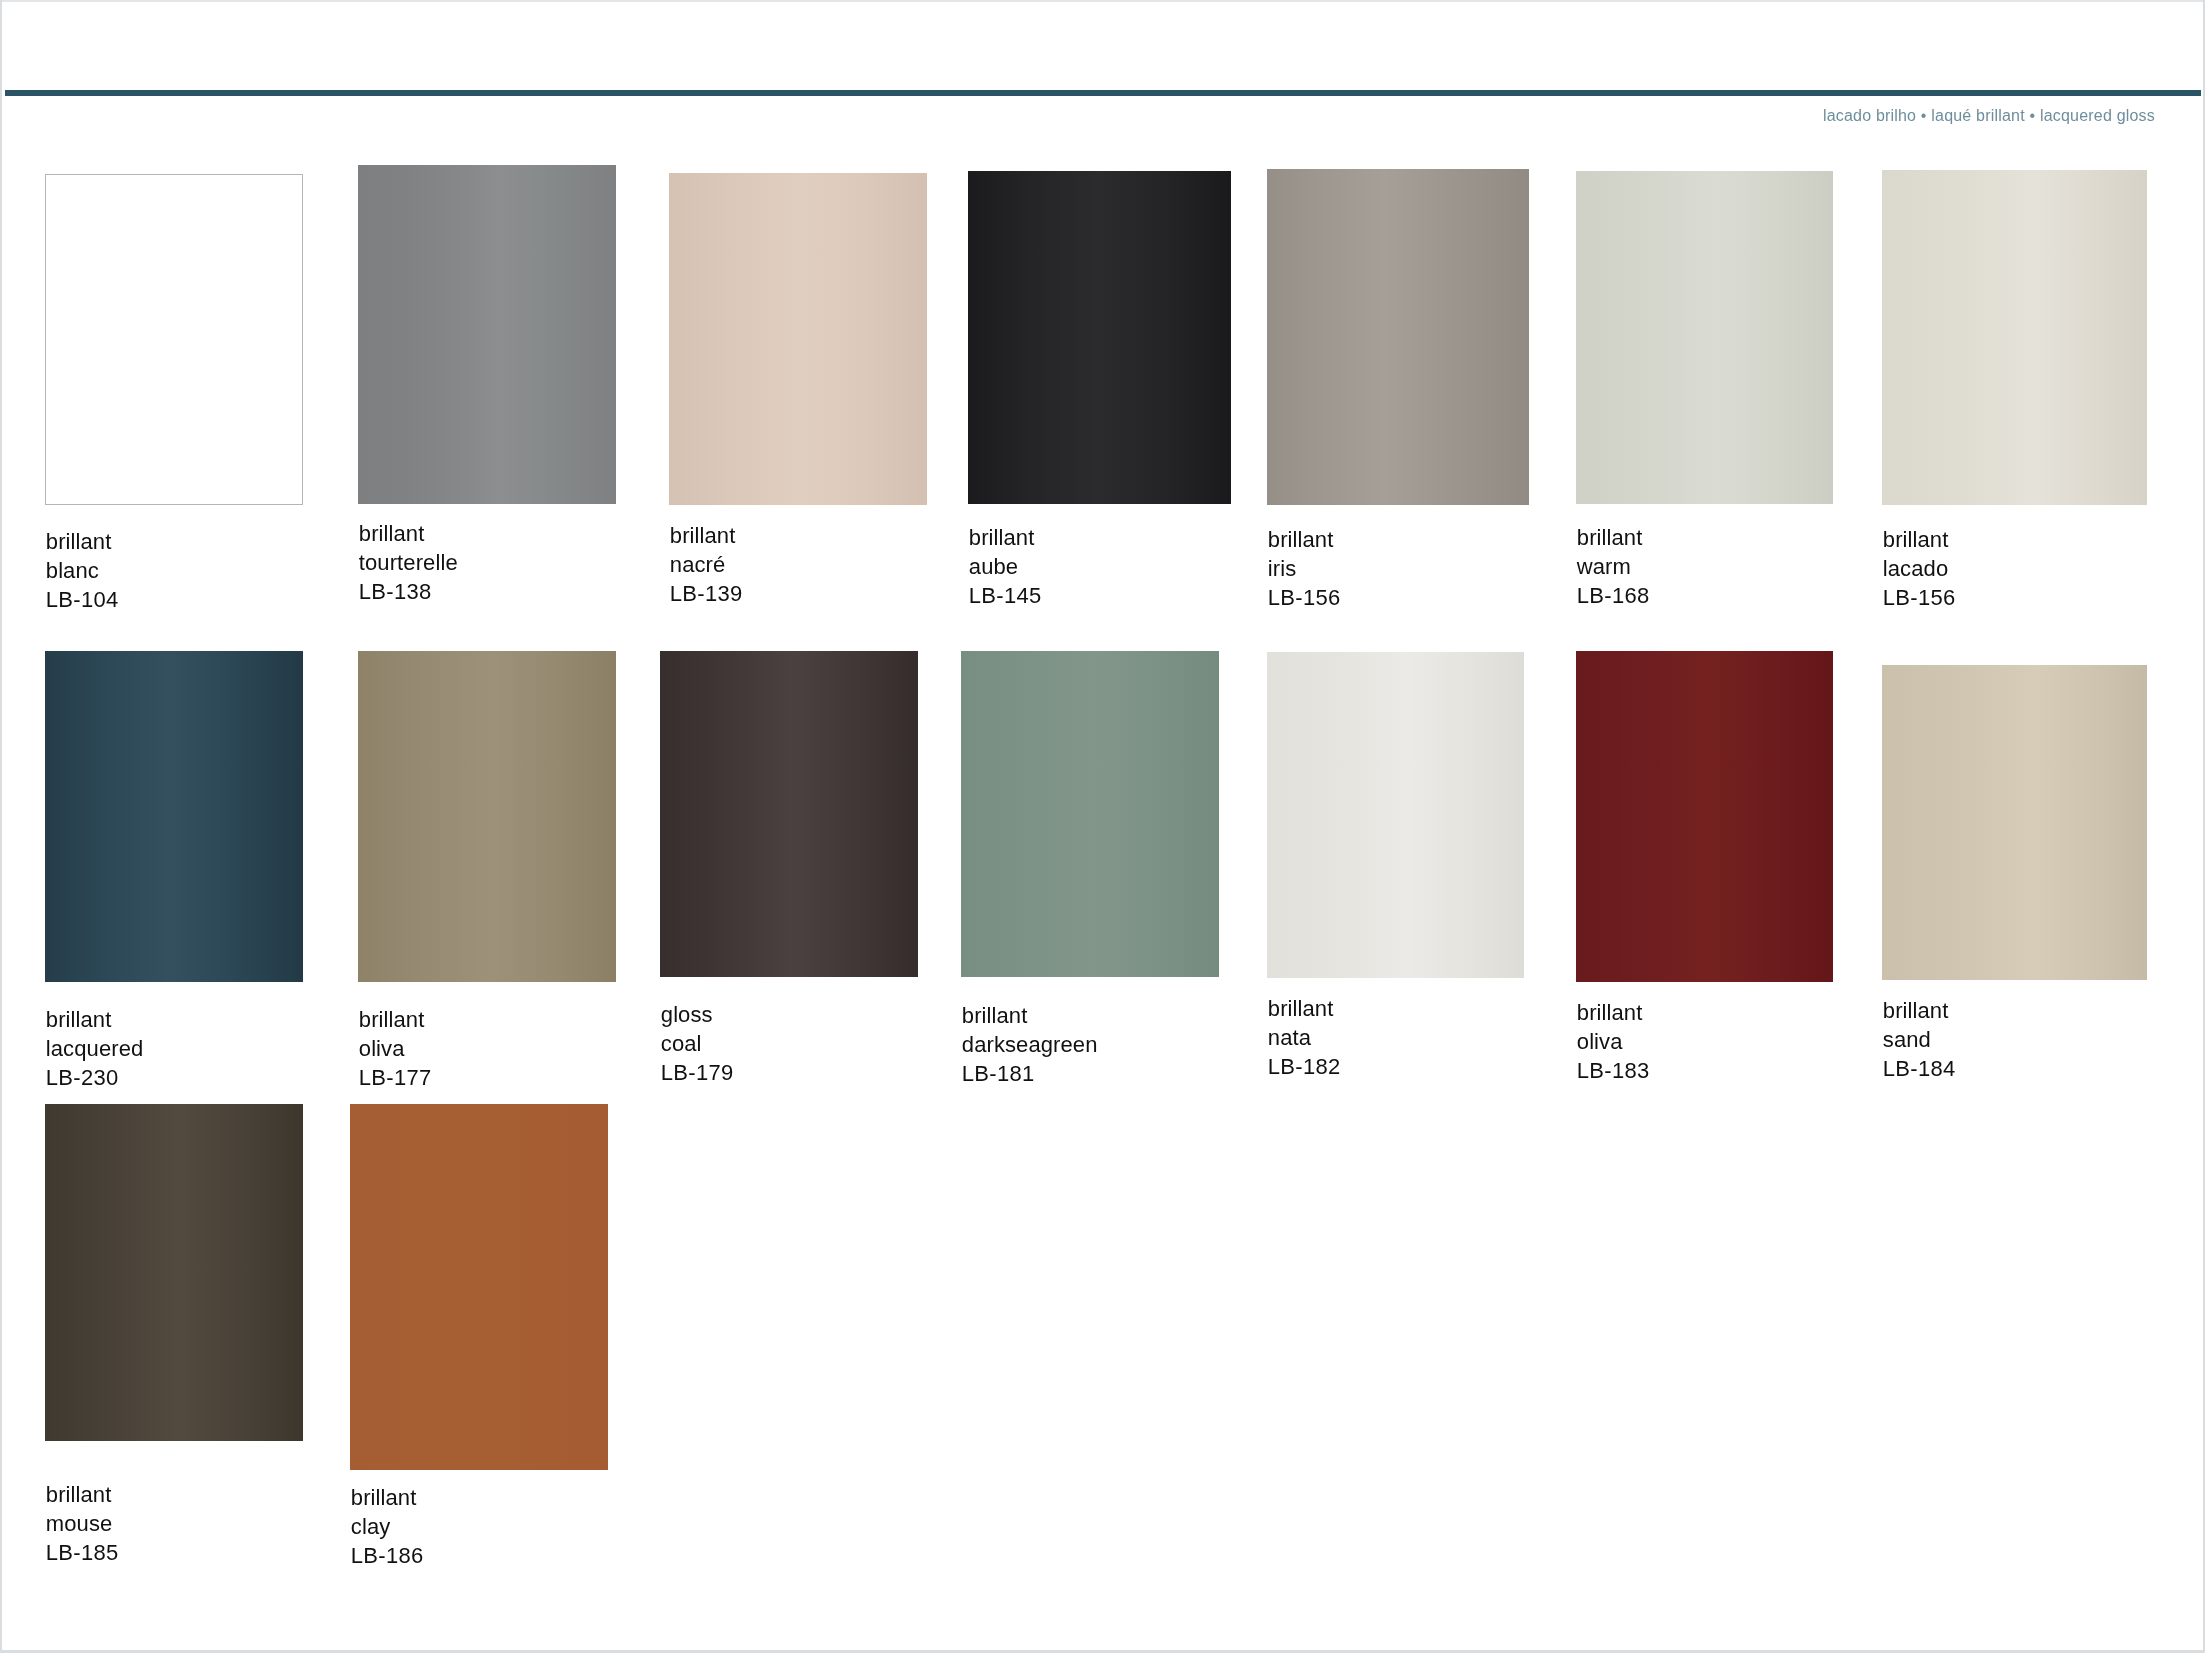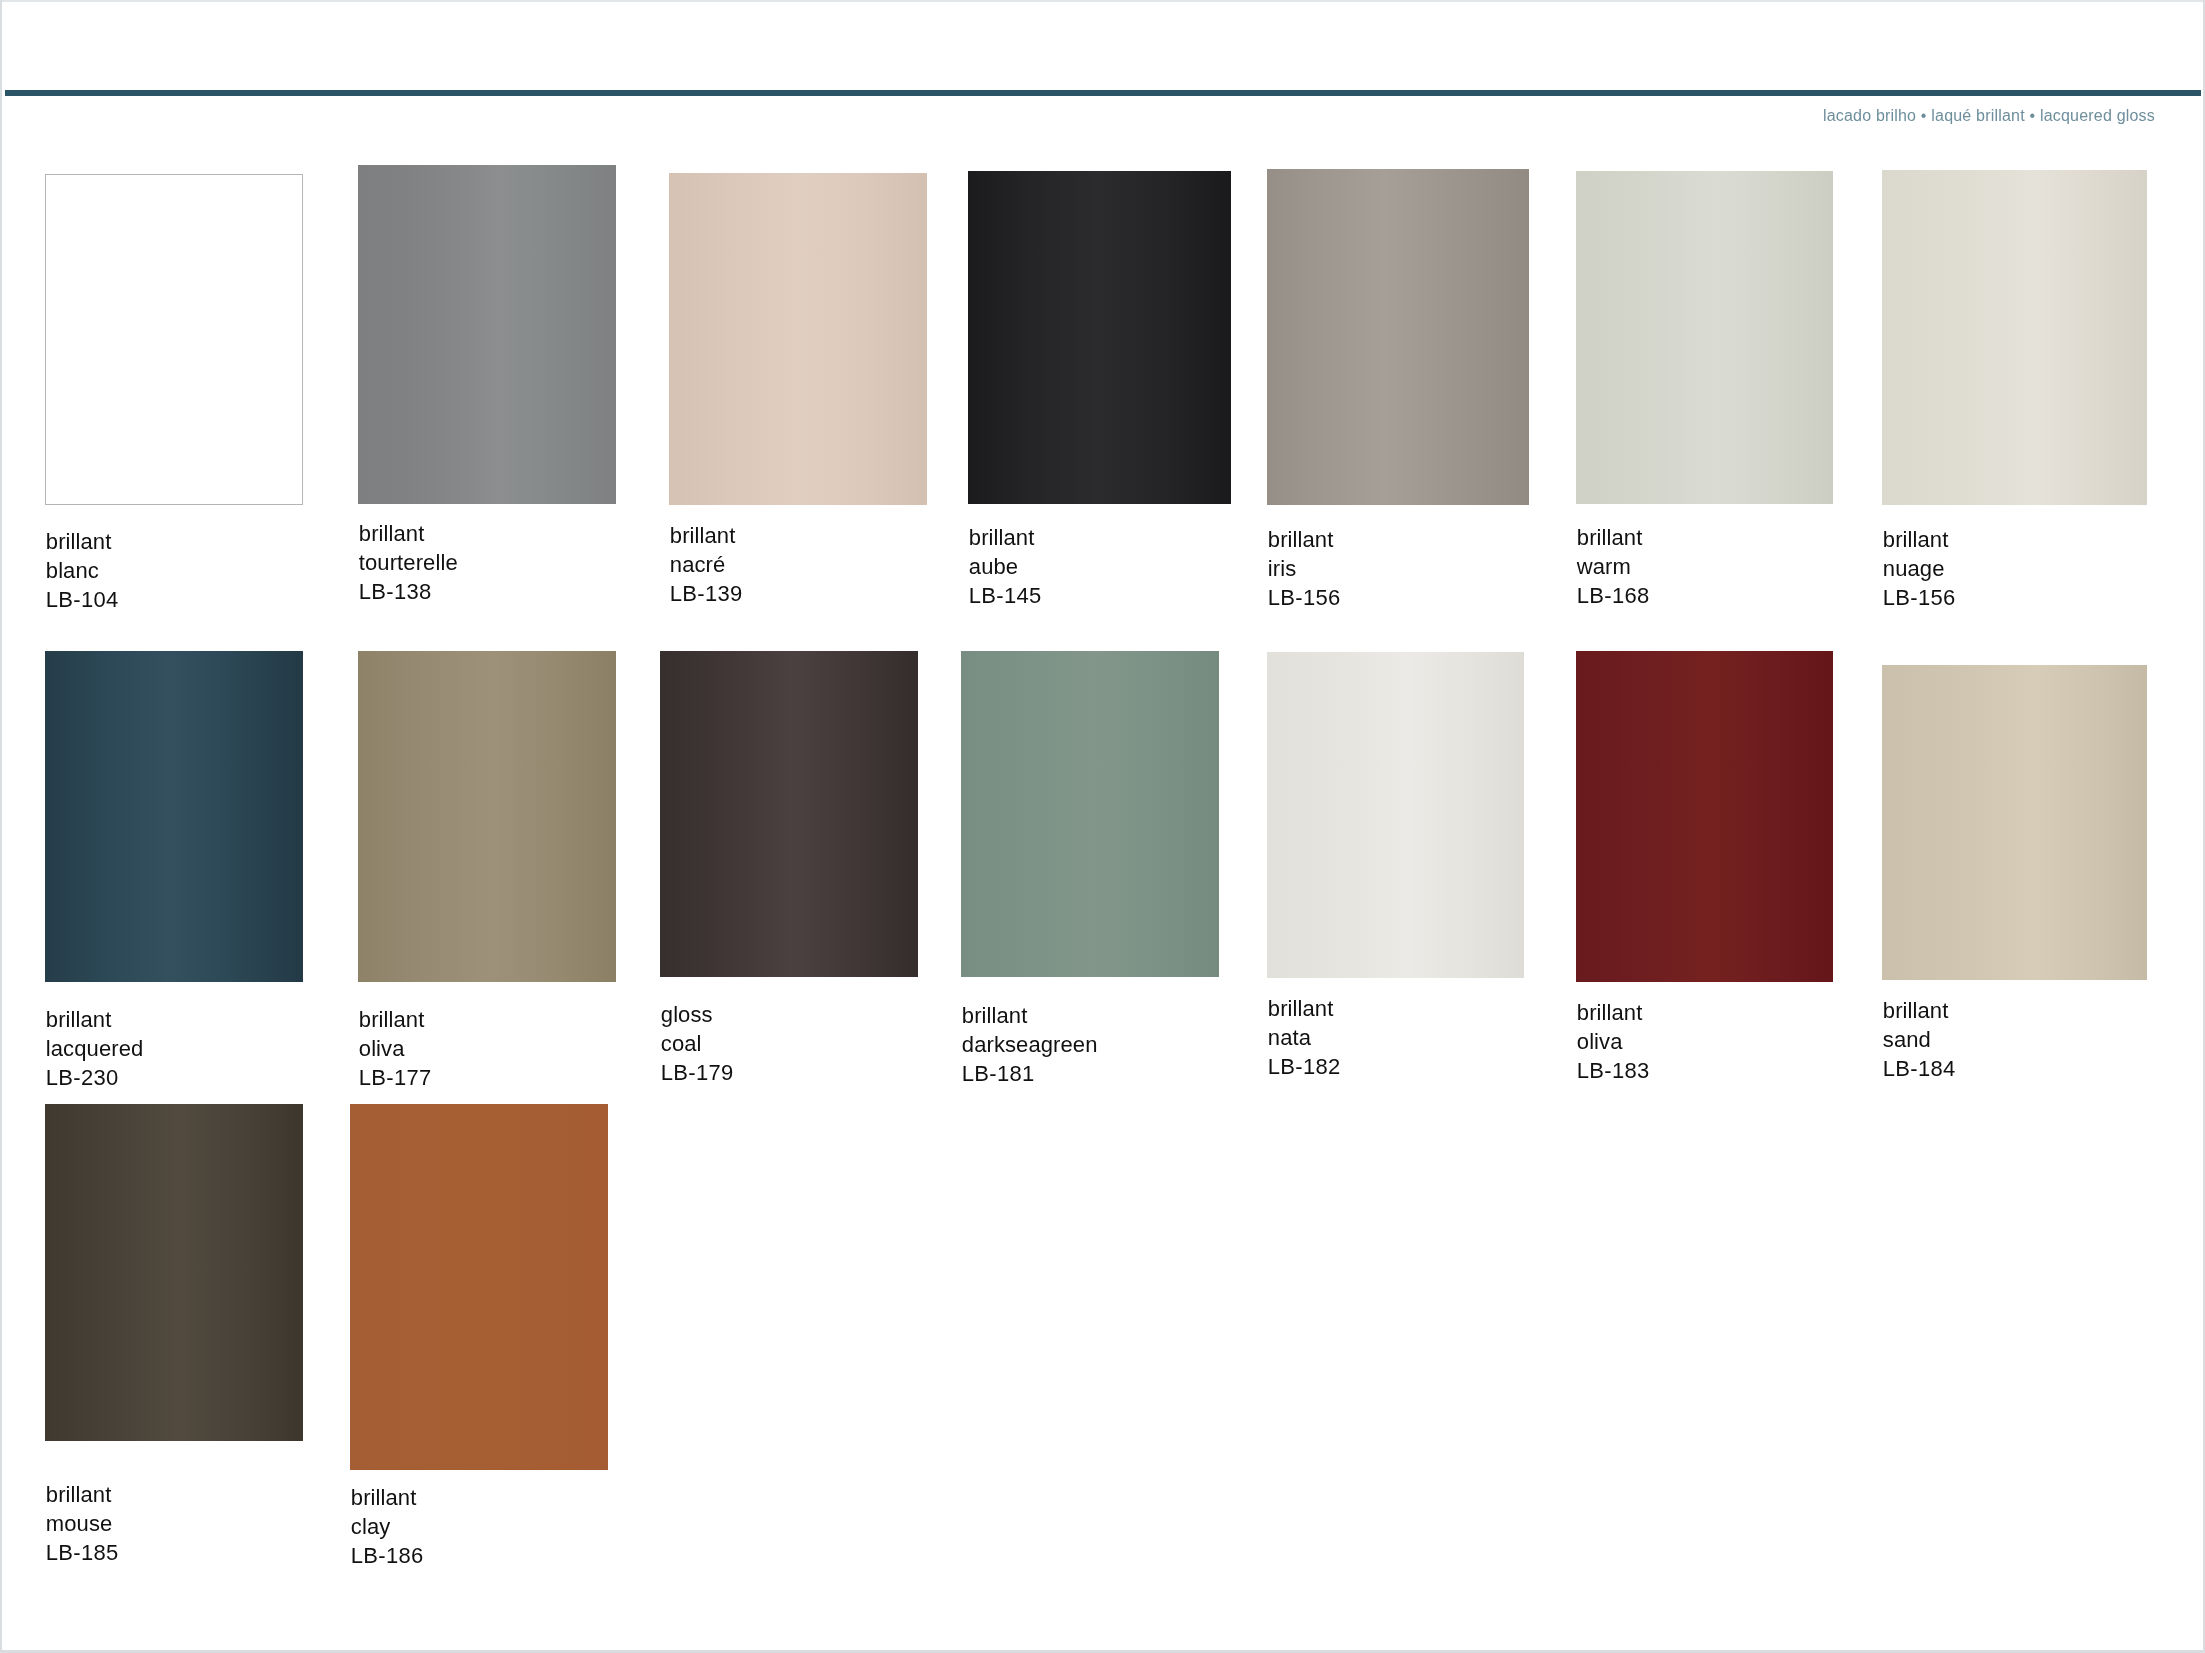--- a/index.html
+++ b/index.html
@@ -181,21 +181,21 @@
         <div class="caption" style="top: 352px;">
           <span class="line">brillant</span>
           <span class="line">warm</span>
           <span class="code">LB-168</span>
         </div>
       </div>
       <div class="cell" style="left: 1882px; top: 170px; width: 265px; height: 452px;">
         <div class="swatch" style="width: 265px; height: 335px; background: linear-gradient(90deg, rgb(219, 216, 205) 0%, rgb(223, 220, 210) 30%, rgb(229, 226, 217) 58%, rgb(222, 217, 207) 82%, rgb(215, 210, 199) 100%);"></div>
         <div class="caption" style="top: 355px;">
           <span class="line">brillant</span>
-          <span class="line">nuage</span>
+          <span class="line">lacado</span>
           <span class="code">LB-156</span>
         </div>
       </div>
       <div class="cell" style="left: 45px; top: 651px; width: 258px; height: 450px;">
         <div class="swatch" style="width: 258px; height: 331px; background: linear-gradient(90deg, rgb(37, 61, 73) 0%, rgb(43, 70, 84) 20%, rgb(52, 80, 95) 48%, rgb(44, 71, 85) 72%, rgb(35, 58, 70) 100%);"></div>
         <div class="caption" style="top: 354px;">
           <span class="line">brillant</span>
           <span class="line">lacquered</span>
           <span class="code">LB-230</span>
         </div>

